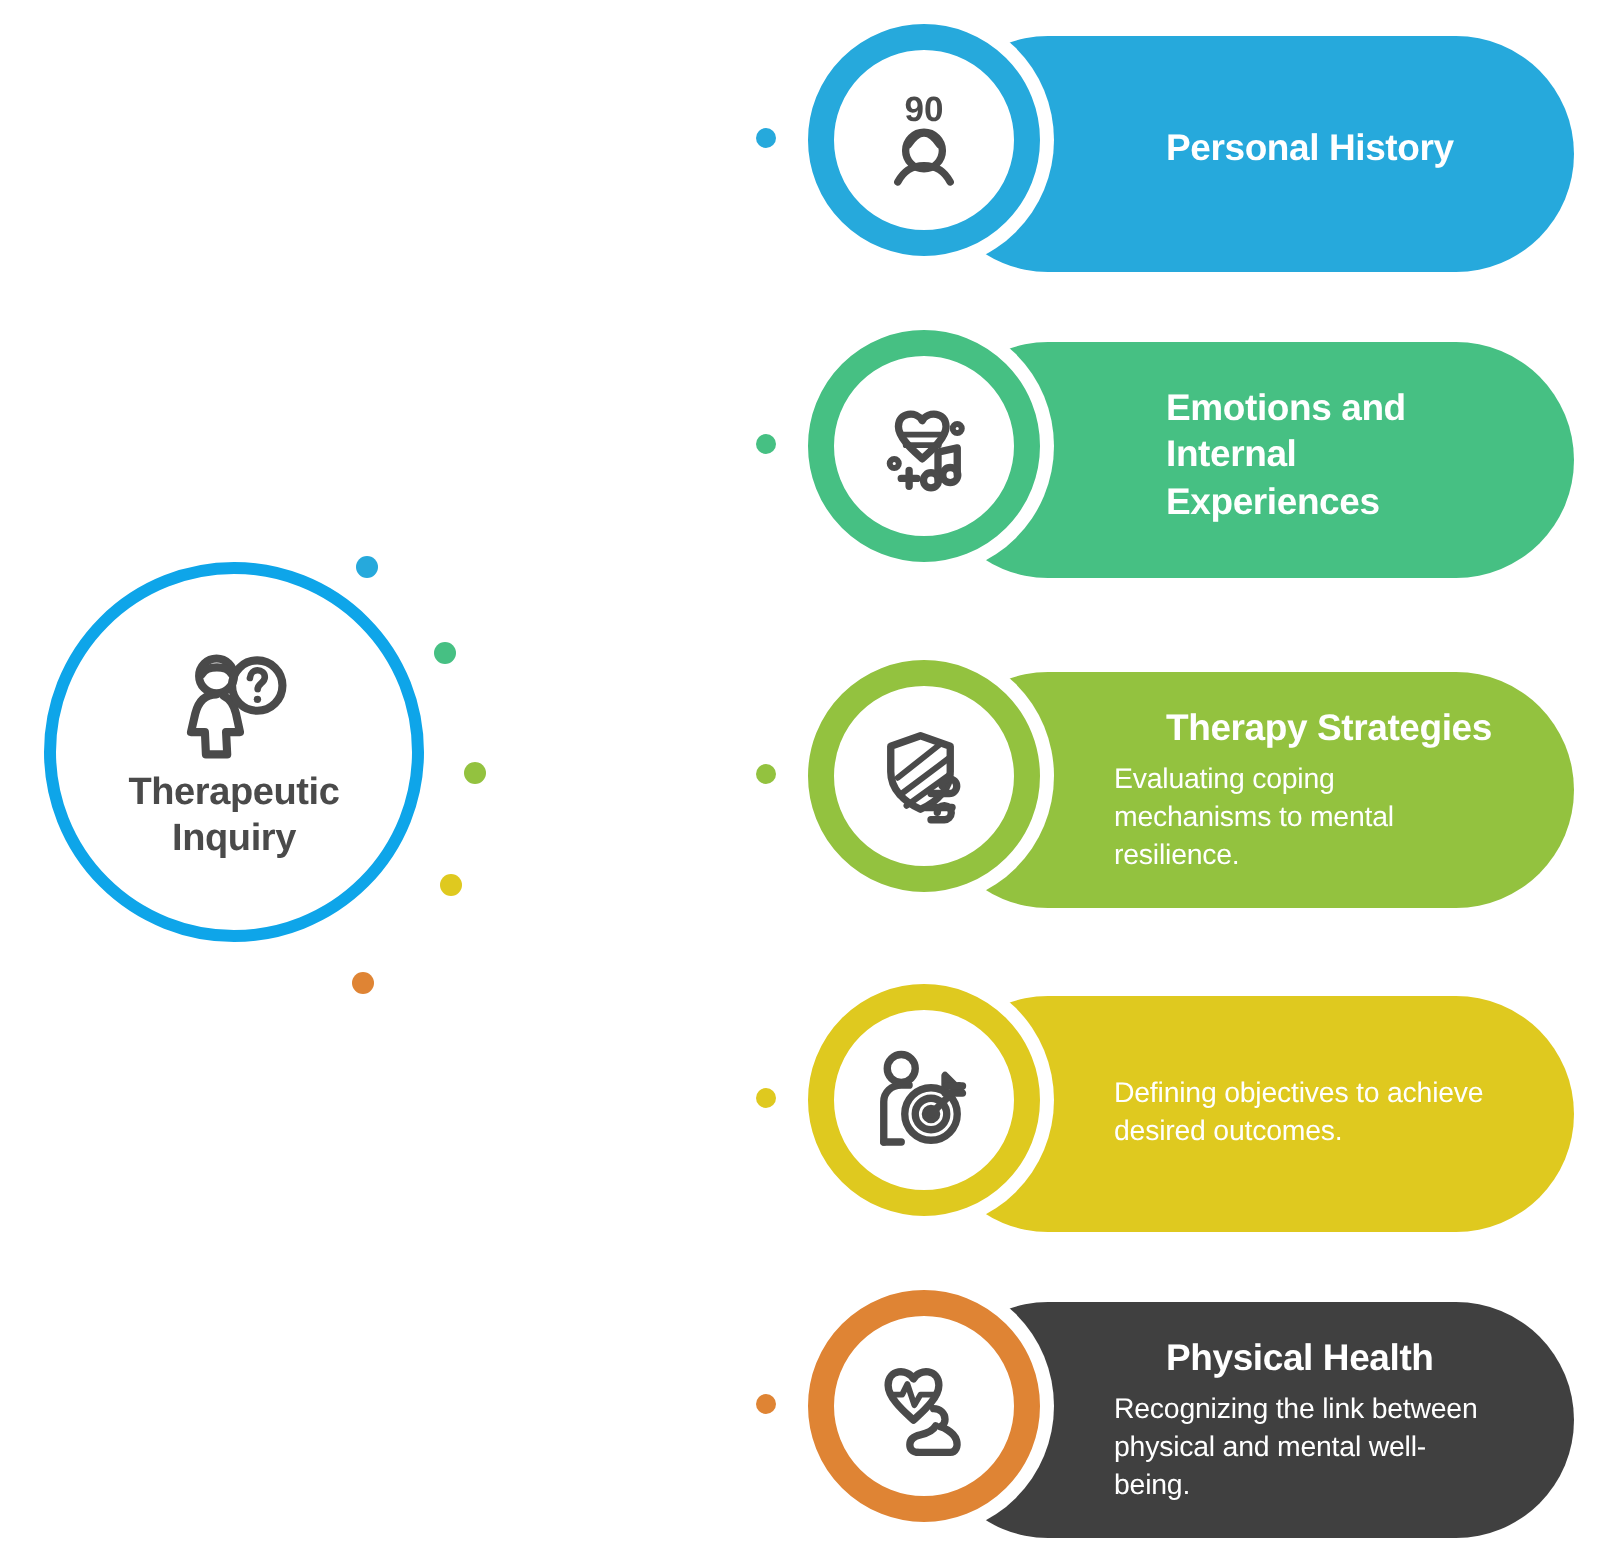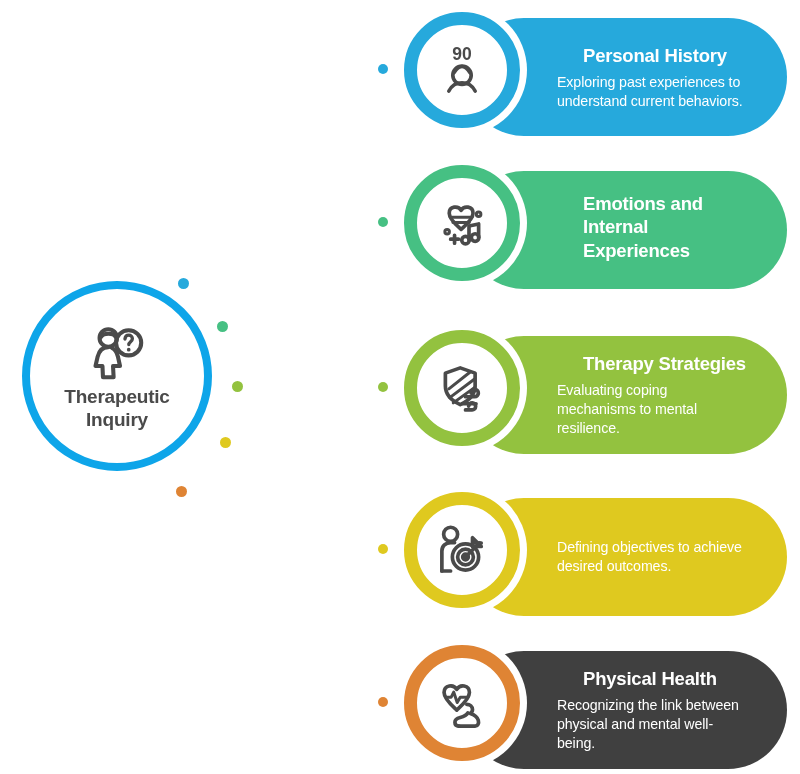--- a/index.html
+++ b/index.html
@@ -22,21 +22,21 @@
   }
 
   
   .hub {
     position: absolute;
     left: 22px;
     top: 281px;
     width: 190px;
     height: 190px;
     border-radius: 50%;
-    border: 8px solid #0ea5e9;
+    border: 6px solid #0ea5e9;
     box-sizing: border-box;
     background: #ffffff;
     display: flex;
     flex-direction: column;
     align-items: center;
     justify-content: center;
   }
   .hub-icon {
     width: 62px;
     height: 62px;
@@ -159,21 +159,20 @@
       <span class="orbit-dot" style="background: rgb(70, 192, 131); left: 217px; top: 321px;"></span>
       <span class="orbit-dot" style="background: rgb(147, 194, 63); left: 232px; top: 381px;"></span>
       <span class="orbit-dot" style="background: rgb(223, 201, 31); left: 220px; top: 437px;"></span>
       <span class="orbit-dot" style="background: rgb(223, 132, 52); left: 176px; top: 486px;"></span>
     </div>
 
   <div class="row" style="top:12px">
     <span class="row-dot" style="background:#26A9DC"></span>
     <div class="pill" style="background:#26A9DC">
       <div class="pill-title">Personal History</div>
-      <div class="pill-desc">Exploring past experiences to understand current behaviors.</div>
     </div>
     <div class="badge" style="border-color:#26A9DC">
       <svg class="badge-icon" viewBox="0 0 64 64">
         <text class="ic-txt" x="32" y="21" font-size="20" text-anchor="middle">90</text>
         <circle class="ic" cx="32" cy="38" r="10.5"></circle>
         <path class="ic" d="M23.2 34.6c3-4.6 6.3-6.6 8.8-6.6s5.8 2 8.8 6.6"></path>
         <path class="ic" d="M17 56c3.2-6.2 8.6-9.4 15-9.4S43.8 49.8 47 56"></path>
       </svg>
     </div>
   </div>

